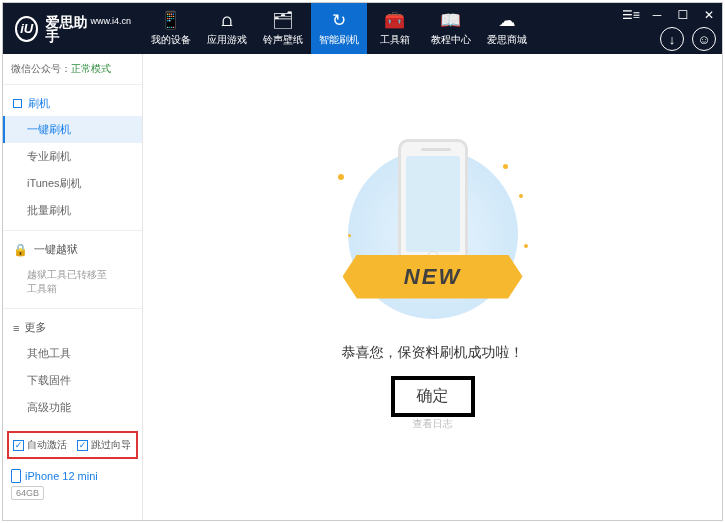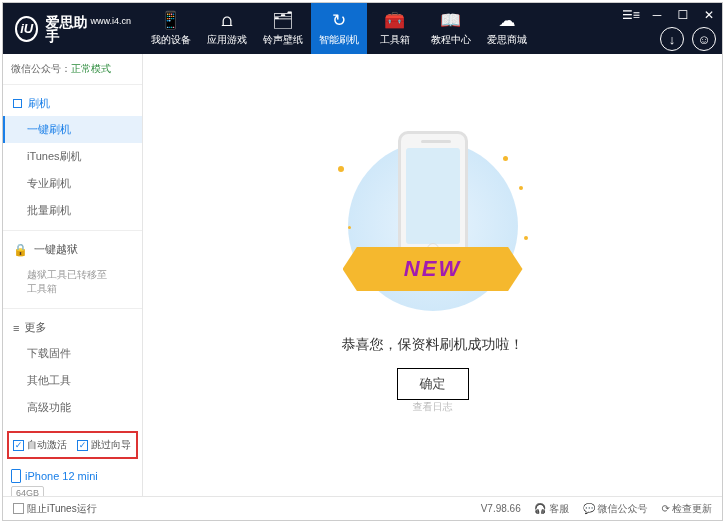--- a/index.html
+++ b/index.html
@@ -39,29 +39,29 @@
 .device-name{color:#1a7fe8;font-size:11px;display:flex;align-items:center;gap:4px;}
 .device-name::before{content:"";width:8px;height:12px;border:1px solid #1a7fe8;border-radius:1px;display:inline-block;}
 .storage{display:inline-block;border:1px solid #ccc;border-radius:2px;padding:1px 4px;color:#888;margin-top:3px;font-size:9px;}
 .main{flex:1;display:flex;flex-direction:column;align-items:center;justify-content:center;position:relative;}
 .phone-img{position:relative;width:220px;height:190px;}
 .circle-bg{width:170px;height:170px;border-radius:50%;background:radial-gradient(circle,#e8f4fd 0%,#d0e8f9 70%,#fff 100%);position:absolute;left:25px;top:5px;}
 .phone{position:absolute;left:75px;top:-5px;width:70px;height:130px;background:#f5f5f5;border:3px solid #e0e0e0;border-radius:10px;}
 .phone::before{content:"";position:absolute;top:6px;left:20px;width:30px;height:3px;background:#ddd;border-radius:2px;}
 .phone-screen{position:absolute;top:14px;left:5px;right:5px;bottom:14px;background:#d8ecf8;border-radius:3px;}
 .phone::after{content:"";position:absolute;bottom:3px;left:50%;transform:translateX(-50%);width:10px;height:10px;border:1.5px solid #ddd;border-radius:50%;}
-.ribbon{position:absolute;bottom:35px;left:20px;width:180px;height:44px;background:#f5b82e;display:flex;align-items:center;justify-content:center;color:#a21caf;font-weight:bold;font-size:22px;letter-spacing:2px;font-style:italic;clip-path:polygon(8% 0,92% 0,100% 50%,92% 100%,8% 100%,0 50%);}
+.ribbon{position:absolute;bottom:35px;left:20px;width:180px;height:44px;background:#f5b82e;display:flex;align-items:center;justify-content:center;color:#404040;font-weight:bold;font-size:22px;letter-spacing:2px;font-style:italic;clip-path:polygon(8% 0,92% 0,100% 50%,92% 100%,8% 100%,0 50%);}
 .dot{position:absolute;border-radius:50%;background:#f5b82e;}
 .d1{width:6px;height:6px;left:15px;top:30px;}
 .d2{width:4px;height:4px;right:20px;top:50px;}
 .d3{width:5px;height:5px;right:35px;top:20px;}
 .d4{width:4px;height:4px;right:15px;top:100px;}
 .d5{width:3px;height:3px;left:25px;top:90px;}
 .msg{margin-top:10px;font-size:14px;color:#333;}
-.ok-btn{margin-top:14px;padding:6px 22px;border:1px solid #000000;background:#fff;font-size:13px;color:#444;cursor:pointer;}
+.ok-btn{margin-top:14px;padding:6px 22px;border:4px solid #000000;background:#fff;font-size:16px;color:#444;cursor:pointer;}
 .log-link{margin-top:0;font-size:10px;color:#bbb;cursor:pointer;}
 .footer{height:24px;border-top:1px solid #e5e5e5;display:flex;align-items:center;padding:0 10px;font-size:10px;color:#666;}
 .footer .cb{gap:3px;}
 .footer .spacer{flex:1;}
 .footer-item{margin-left:14px;cursor:pointer;}
 .footer-item .i{margin-right:2px;}
 </style>
 </head>
 <body>
 
@@ -121,41 +121,41 @@
       <div class="status-row">
         <span>微信公众号：</span><span class="status-val">正常模式</span>
       </div>
 
       <div class="side-section">
         <div class="side-head blue">
             <span class="sq"></span>
             <span>刷机</span>
           </div>
         <div class="side-item active">一键刷机</div>
+        <div class="side-item">专业刷机</div>
         <div class="side-item">iTunes刷机</div>
-        <div class="side-item">专业刷机</div>
         <div class="side-item">批量刷机</div>
       </div>
 
       <div class="side-section">
         <div class="side-head">
             <span class="lock">🔒</span>
             <span>一键越狱</span>
           </div>
         <div class="side-note" style="white-space:pre-line;">越狱工具已转移至
 工具箱</div>
       </div>
 
       <div class="side-section" style="border-bottom:none;">
         <div class="side-head">
             <span class="ham">≡</span>
             <span>更多</span>
           </div>
+        <div class="side-item">其他工具</div>
         <div class="side-item">下载固件</div>
-        <div class="side-item">其他工具</div>
         <div class="side-item">高级功能</div>
       </div>
 
       <div class="checkbox-row">
         <div class="cb">
             <span class="cb-box">✓</span>
             <span>自动激活</span>
           </div>
         <div class="cb">
             <span class="cb-box">✓</span>
@@ -182,24 +182,13 @@
           <div class="dot d3"></div>
           <div class="dot d4"></div>
           <div class="dot d5"></div>
       </div>
       <div class="msg">恭喜您，保资料刷机成功啦！</div>
       <button class="ok-btn">确定</button>
       <div class="log-link">查看日志</div>
     </div>
   </div>
 
-  <div class="footer">
-    <div class="cb">
-        <span class="cb-box" style="border-color:#999;"></span>
-        <span>阻止iTunes运行</span>
-      </div>
-    <div class="spacer"></div>
-    <div class="footer-item">V7.98.66</div>
-    <div class="footer-item"><span class="i">🎧</span><span>客服</span></div>
-    <div class="footer-item"><span class="i">💬</span><span>微信公众号</span></div>
-    <div class="footer-item"><span class="i">⟳</span><span>检查更新</span></div>
-  </div>
 </div>
 
 </body></html>

